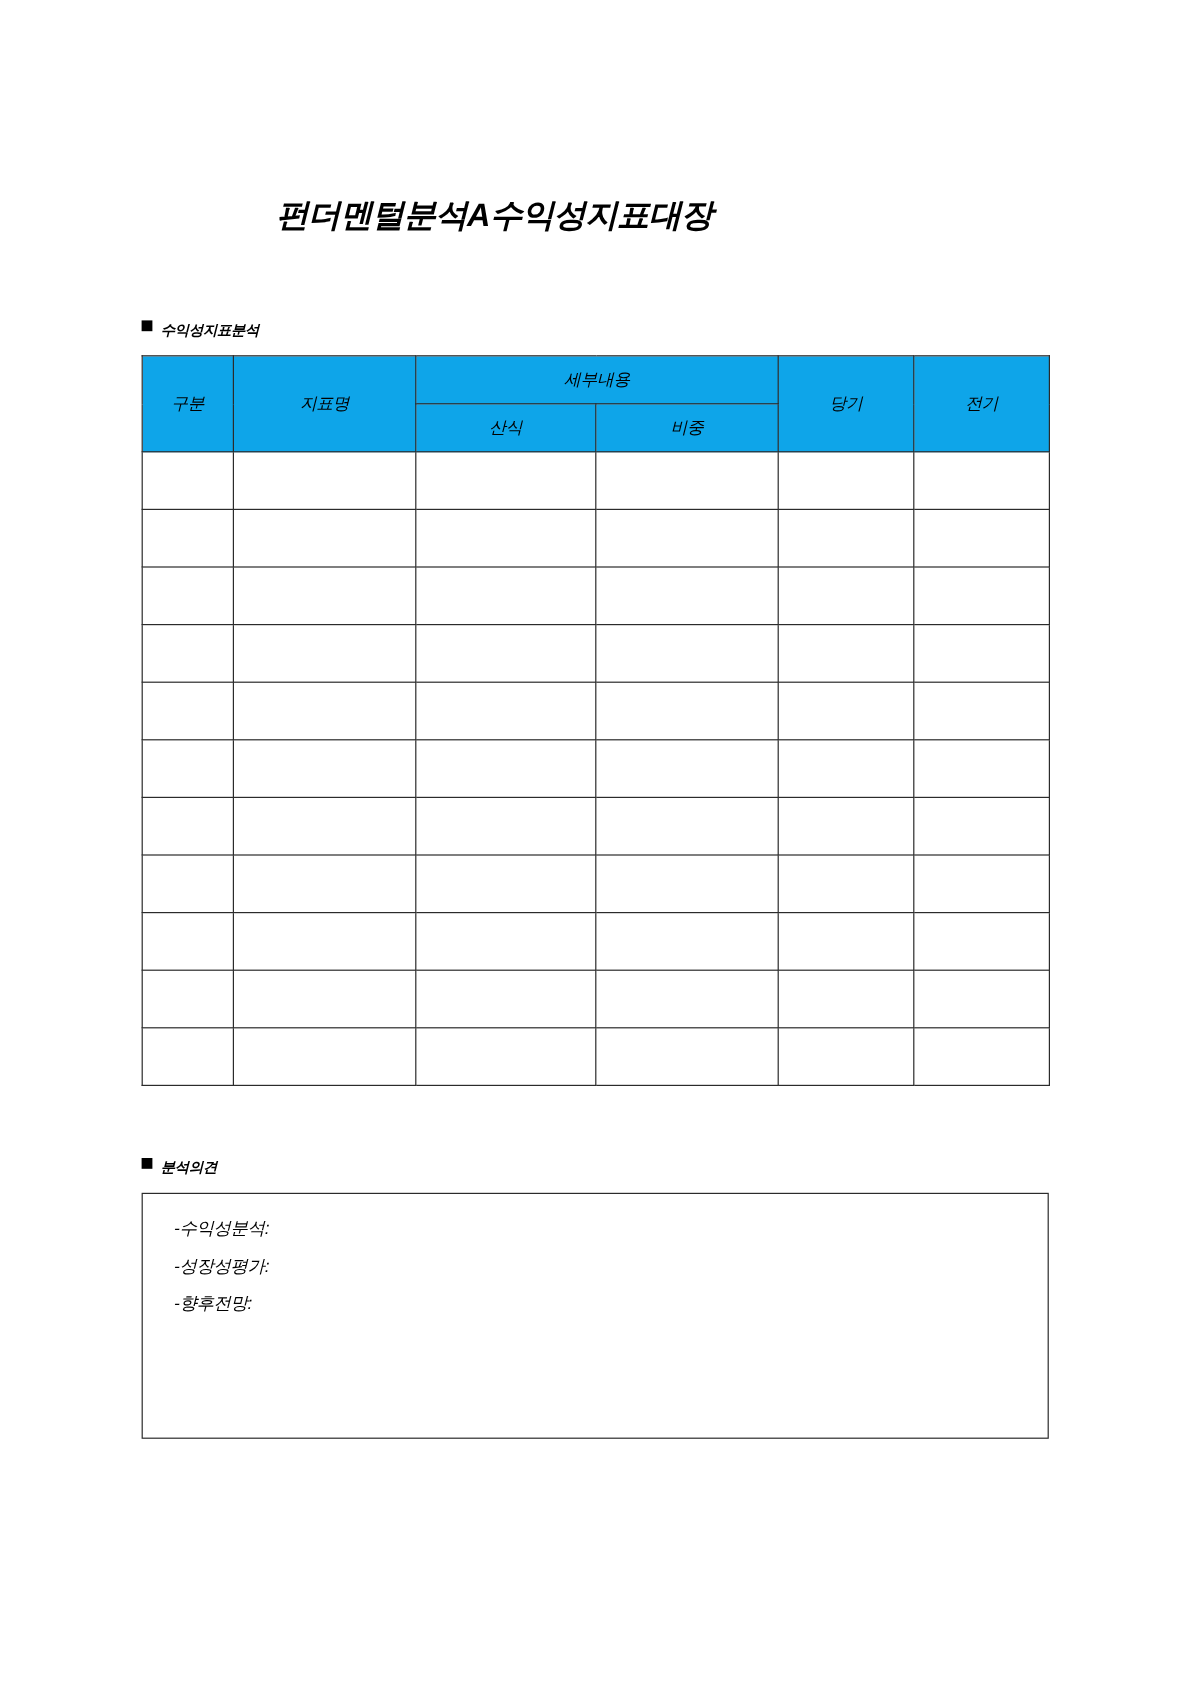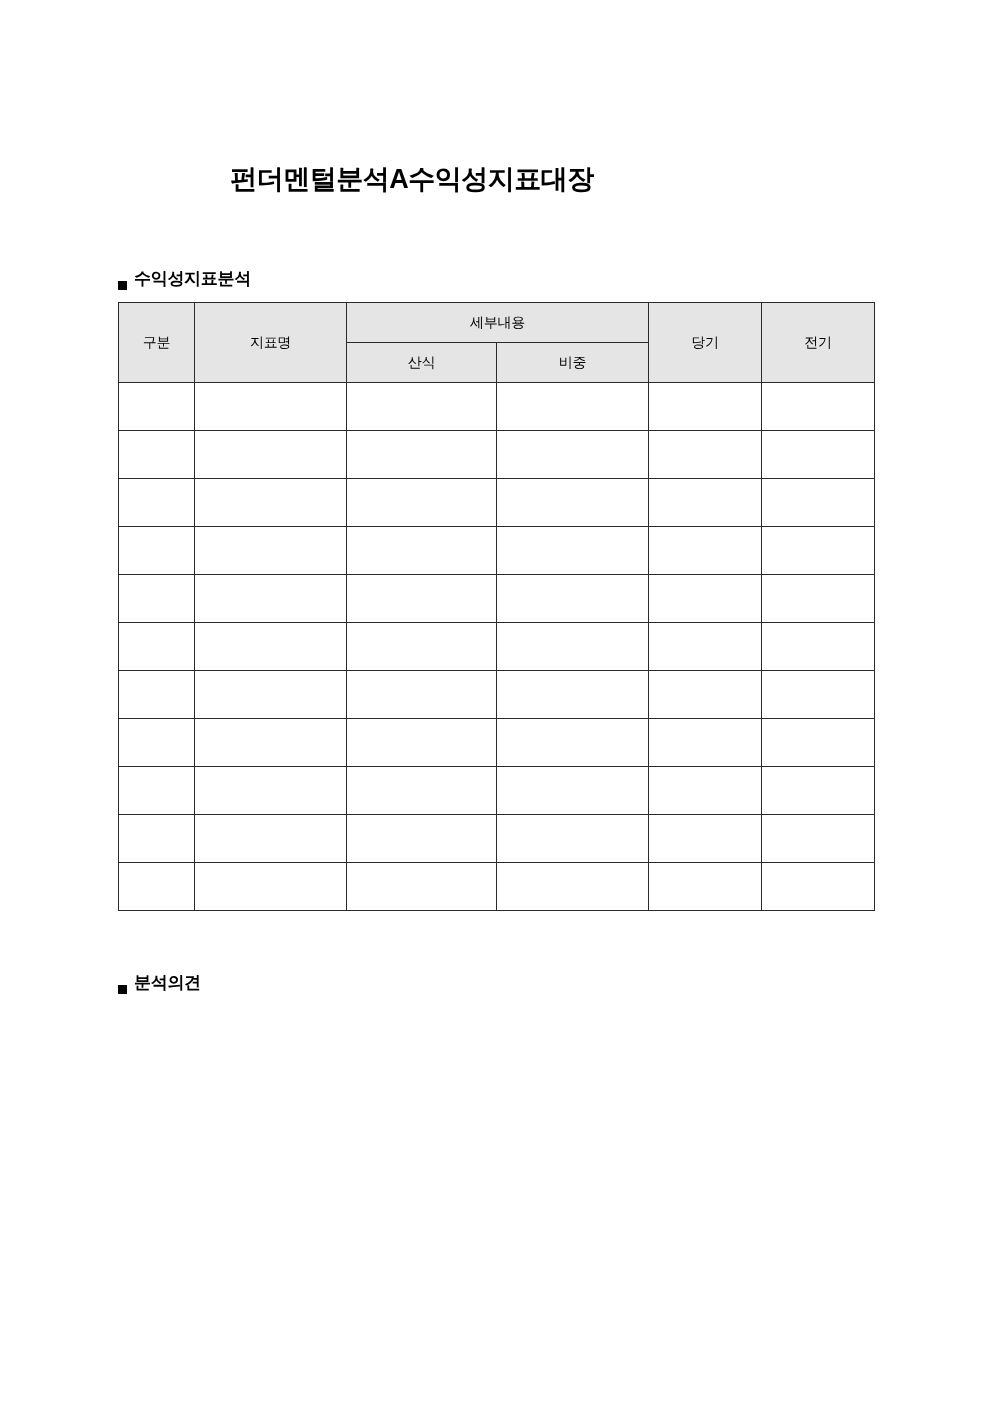--- a/index.html
+++ b/index.html
@@ -14,37 +14,38 @@
     color: #000000;
     position: relative;
     overflow: hidden;
   }
   .page {
     width: 824px;
     height: 1403px;
     box-sizing: border-box;
     padding: 0 118px;
     position: relative;
+    font-style: italic;
   }
   .doc-title {
     text-align: center;
     font-size: 27px;
     font-weight: bold;
     letter-spacing: -0.5px;
     margin: 0;
     padding-top: 163px;
     line-height: 1.2;
   }
   .section-heading {
-    font-size: 17px;
+    font-size: 12px;
     font-weight: bold;
     letter-spacing: -0.3px;
     margin: 0;
     display: flex;
-    align-items: flex-end;
+    align-items: flex-start;
     gap: 7px;
   }
   .section-heading .bullet {
     display: inline-block;
     width: 9px;
     height: 9px;
     background: #000;
   }
   #heading-profitability {
     margin-top: 72px;
@@ -59,21 +60,21 @@
     border: 1px solid #2b2b2b;
     padding: 0;
     font-weight: normal;
     font-size: 14px;
     letter-spacing: -0.3px;
     text-align: center;
     vertical-align: middle;
     background: #ffffff;
   }
   table.grid thead th {
-    background: #e5e5e5;
+    background: #0ea5e9;
   }
   .h-row-1 th { height: 39px; }
   .h-row-2 th { height: 39px; }
   tbody tr td { height: 47px; }
   col.c-gubun { width: 76px; }
   col.c-name  { width: 152px; }
   col.c-sansik{ width: 150px; }
   col.c-bijung{ width: 152px; }
   col.c-cur   { width: 113px; }
   col.c-prev  { width: 113px; }
@@ -220,14 +221,19 @@
         <td></td>
       </tr>
     </tbody>
   </table>
 
   <div class="section-heading" id="heading-opinion">
     <span class="bullet"></span>
     <span>분석의견</span>
   </div>
 
+  <div class="opinion-box">
+    <p class="opinion-line">-수익성분석:</p>
+    <p class="opinion-line">-성장성평가:</p>
+    <p class="opinion-line">-향후전망:</p>
+  </div>
 
 </div>
 
 </body></html>

